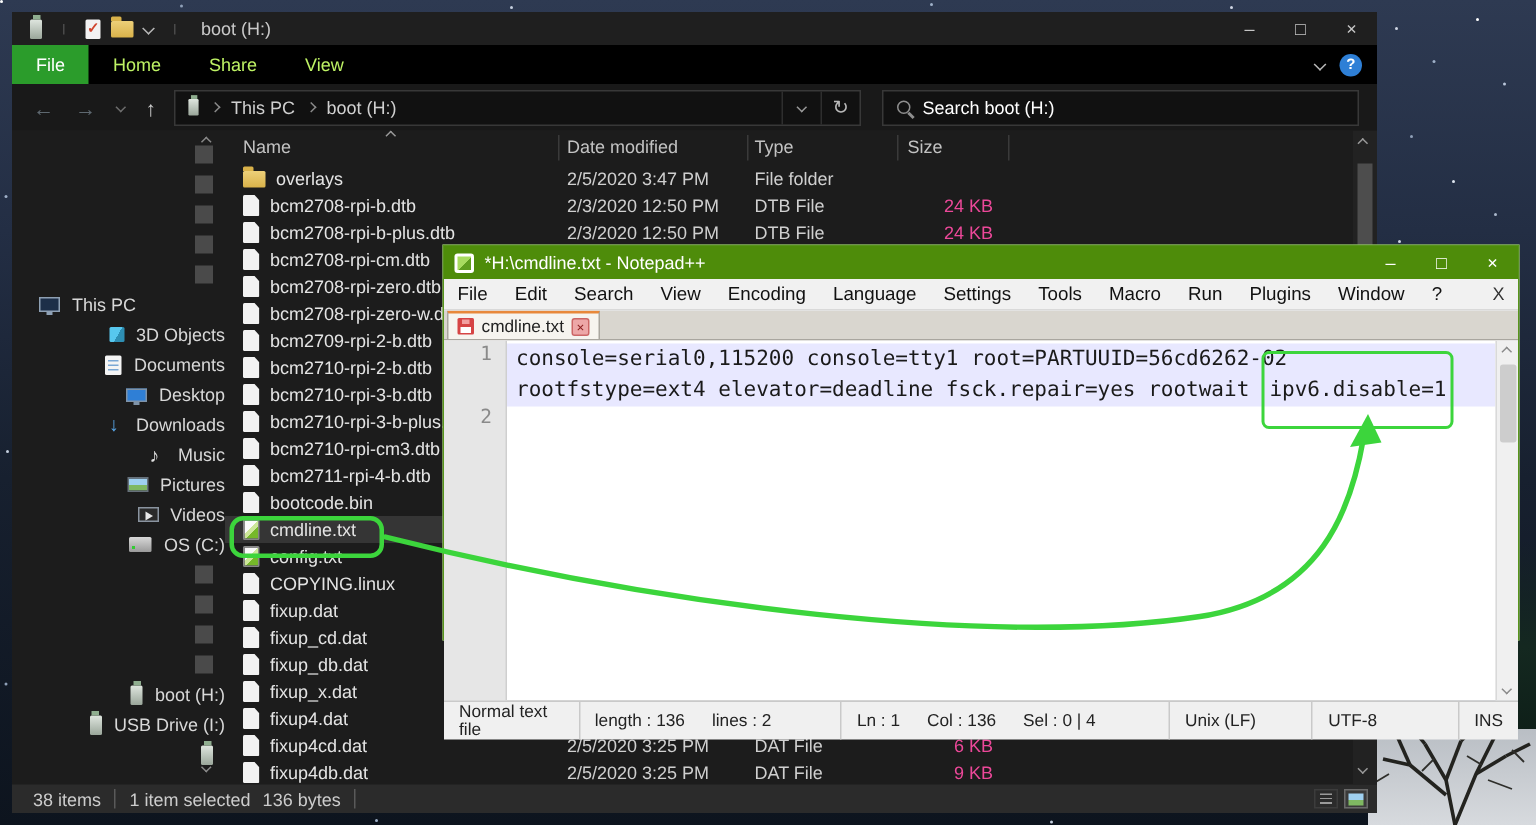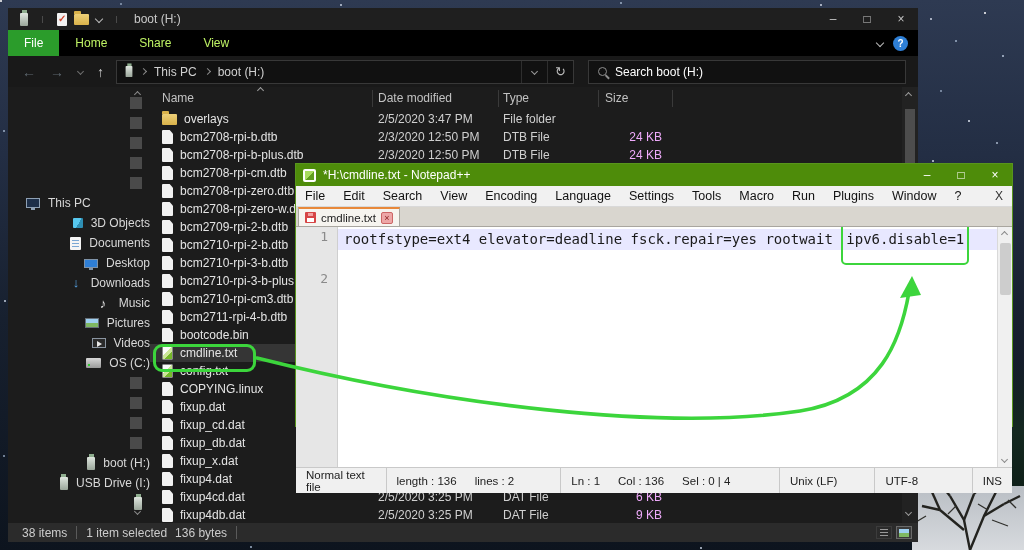--- a/index.html
+++ b/index.html
@@ -67,21 +67,21 @@
   .col-head .hcell{position:absolute;top:4px;}
   .hsep{position:absolute;top:3px;width:1px;height:17px;background:#3a3a3a;}
   .sort-chev{position:absolute;left:108px;top:1px;width:5px;height:5px;border-color:#9a9a9a;}
   .rows{position:absolute;top:23px;left:0;right:16px;bottom:0;overflow:hidden;}
   .ex-row{position:relative;height:18px;display:flex;align-items:center;font-size:12px;color:#e4e4e4;white-space:nowrap;}
   .ex-row[data-state="selected"]{background:rgba(120,120,120,.28);}
   .ex-row .icon{margin-left:12px;margin-right:7px;}
   .cell-name{min-width:0;}
   .cell-date{position:absolute;left:228px;color:#cfcfcf;}
   .cell-type{position:absolute;left:353px;color:#cfcfcf;}
-  .cell-size{position:absolute;left:430px;width:82px;text-align:right;color:#f0abfc;}
+  .cell-size{position:absolute;left:430px;width:82px;text-align:right;color:#ec4899;}
   
   .list-scroll{position:absolute;right:0;top:0;width:16px;bottom:0;background:#222;}
   .list-scroll .chev{border-color:#9a9a9a;}
   .ls-up{position:absolute;left:4px;top:6px;}
   .ls-down{position:absolute;left:4px;bottom:8px;}
   .ls-thumb{position:absolute;left:3px;top:22px;width:10px;height:56px;background:#4d4d4d;}
 
   .ex-statusbar{height:19px;background:#2b2b2b;display:flex;align-items:center;font-size:12px;color:#cccccc;padding-left:14px;position:relative;}
   .ex-statusbar .vsep{background:#5a5a5a;margin:3px 9px;}
   .view-toggles{position:absolute;right:6px;top:3px;display:flex;gap:4px;}
@@ -632,20 +632,21 @@
         <span class="tab-close">×</span>
       </div>
     </div>
     <div class="np-editor">
       <div class="gutter">
         <div class="gutter-num">1</div>
         <div class="gutter-num"></div>
         <div class="gutter-num">2</div>
       </div>
       <div class="code-area">
+        <div class="code-row cur-line">console=serial0,115200 console=tty1 root=PARTUUID=56cd6262-02</div>
         <div class="code-row cur-line"><span>rootfstype=ext4 elevator=deadline fsck.repair=yes rootwait </span><span class="box-green">ipv6.disable=1</span></div>
         <div class="code-row"></div>
       </div>
       <div class="np-vscroll">
         <span class="chev chev-up npv-up"></span>
         <div class="npv-thumb"></div>
         <span class="chev chev-down npv-down"></span>
       </div>
     </div>
     <div class="np-status">

